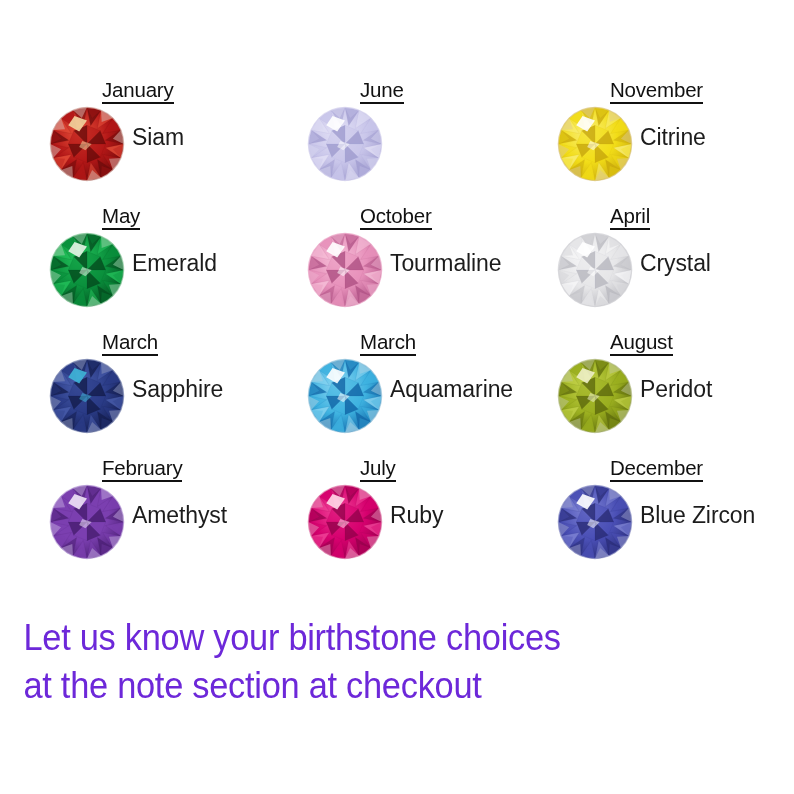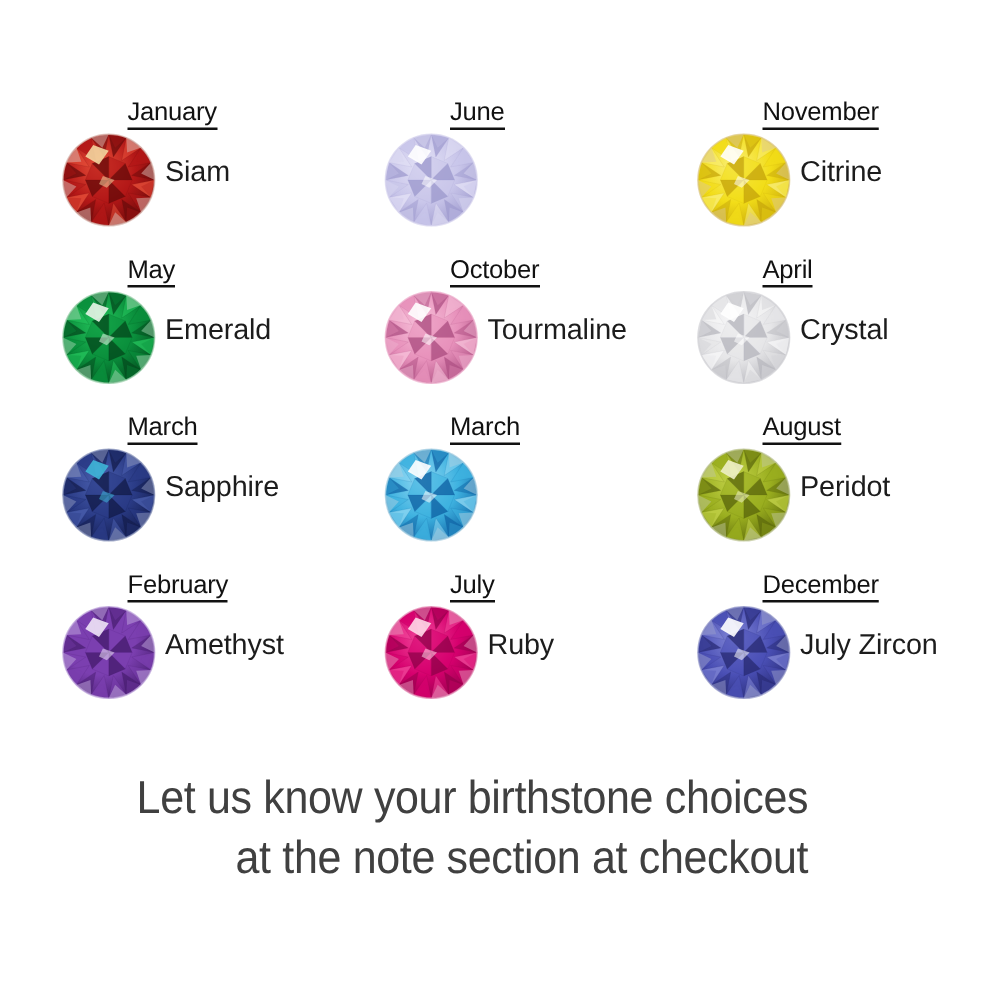--- a/index.html
+++ b/index.html
@@ -61,25 +61,25 @@
     font-weight: normal;
     color: #1c1c1c;
     white-space: nowrap;
     letter-spacing: -0.1px;
   }
   #caption {
     position: absolute;
     left: 0;
     top: 614px;
     width: 670px;
-    text-align: right;
+    text-align: left;
     font-size: 37px;
     line-height: 48px;
     font-weight: 300;
-    color: #404040;
+    color: #6d28d9;
     letter-spacing: -0.3px;
   }
   .capline {
     display: block;
     transform: scaleX(0.93);
   }
 </style>
 </head>
 <body>
 
@@ -531,20 +531,21 @@
           <path d="M50,50 L74.00,50.00 L66.97,66.97 Z" fill="#3eb2e0" fill-opacity="0.6" stroke="#1267a8" stroke-opacity="0.3" stroke-width="0.5"></path>
           <path d="M50,50 L66.97,66.97 L50.00,74.00 Z" fill="#1267a8" fill-opacity="0.85" stroke="#1267a8" stroke-opacity="0.3" stroke-width="0.5"></path>
           <path d="M50,50 L50.00,74.00 L33.03,66.97 Z" fill="#3eb2e0" fill-opacity="0.6" stroke="#1267a8" stroke-opacity="0.3" stroke-width="0.5"></path>
           <path d="M50,50 L33.03,66.97 L26.00,50.00 Z" fill="#1267a8" fill-opacity="0.85" stroke="#1267a8" stroke-opacity="0.3" stroke-width="0.5"></path>
           <path d="M50,50 L26.00,50.00 L33.03,33.03 Z" fill="#3eb2e0" fill-opacity="0.6" stroke="#1267a8" stroke-opacity="0.3" stroke-width="0.5"></path>
           <path d="M50,50 L33.03,33.03 L50.00,26.00 Z" fill="#1267a8" fill-opacity="0.85" stroke="#1267a8" stroke-opacity="0.3" stroke-width="0.5"></path>
           <path d="M34,14 L50,20 L40,34 L26,26 Z" fill="#ffffff" fill-opacity="0.9"></path>
           <path d="M44,46 L56,50 L48,58 L40,54 Z" fill="#ffffff" fill-opacity="0.55"></path>
           <circle cx="50" cy="50" r="47" fill="none" stroke="#a9cfe2" stroke-width="1.6" stroke-opacity="0.75"></circle>
         </svg>
+        <div class="stone">Aquamarine</div>
       </div>
       <div class="cell">
         <div class="month"><span class="u">August</span></div>
         <svg viewBox="0 0 100 100" class="gem">
           <defs>
             <radialGradient id="gg10" cx="40%" cy="35%" r="72%">
               <stop offset="0" stop-color="#c4d44a"></stop>
               <stop offset="0.55" stop-color="#9aae1f"></stop>
               <stop offset="1" stop-color="#5f6c0d"></stop>
             </radialGradient>
@@ -758,21 +759,21 @@
           <path d="M50,50 L74.00,50.00 L66.97,66.97 Z" fill="#4a4fb5" fill-opacity="0.6" stroke="#2a2d78" stroke-opacity="0.3" stroke-width="0.5"></path>
           <path d="M50,50 L66.97,66.97 L50.00,74.00 Z" fill="#2a2d78" fill-opacity="0.85" stroke="#2a2d78" stroke-opacity="0.3" stroke-width="0.5"></path>
           <path d="M50,50 L50.00,74.00 L33.03,66.97 Z" fill="#4a4fb5" fill-opacity="0.6" stroke="#2a2d78" stroke-opacity="0.3" stroke-width="0.5"></path>
           <path d="M50,50 L33.03,66.97 L26.00,50.00 Z" fill="#2a2d78" fill-opacity="0.85" stroke="#2a2d78" stroke-opacity="0.3" stroke-width="0.5"></path>
           <path d="M50,50 L26.00,50.00 L33.03,33.03 Z" fill="#4a4fb5" fill-opacity="0.6" stroke="#2a2d78" stroke-opacity="0.3" stroke-width="0.5"></path>
           <path d="M50,50 L33.03,33.03 L50.00,26.00 Z" fill="#2a2d78" fill-opacity="0.85" stroke="#2a2d78" stroke-opacity="0.3" stroke-width="0.5"></path>
           <path d="M34,14 L50,20 L40,34 L26,26 Z" fill="#ffffff" fill-opacity="0.9"></path>
           <path d="M44,46 L56,50 L48,58 L40,54 Z" fill="#ffffff" fill-opacity="0.55"></path>
           <circle cx="50" cy="50" r="47" fill="none" stroke="#9a9dcc" stroke-width="1.6" stroke-opacity="0.75"></circle>
         </svg>
-        <div class="stone">July Zircon</div>
+        <div class="stone">Blue Zircon</div>
       </div>
     </div>
 </div>
 
 <div id="caption">
   <span class="capline">Let us know your birthstone choices</span>
   <span class="capline">at the note section at checkout</span>
 </div>
 
 </body></html>

